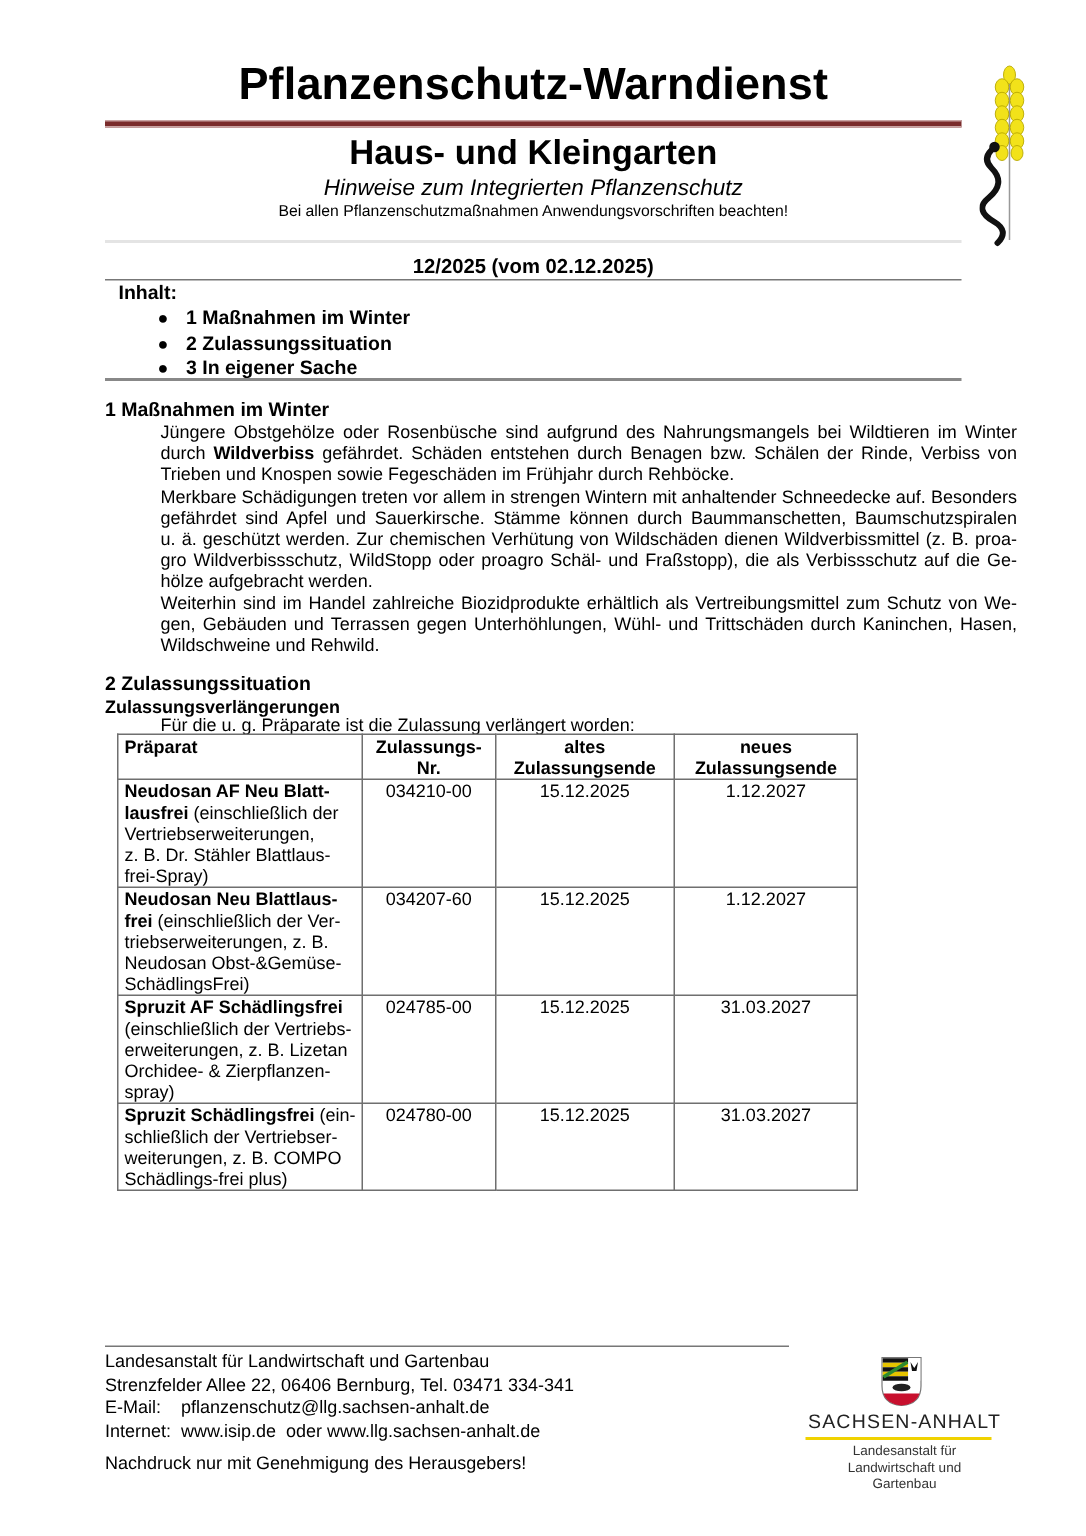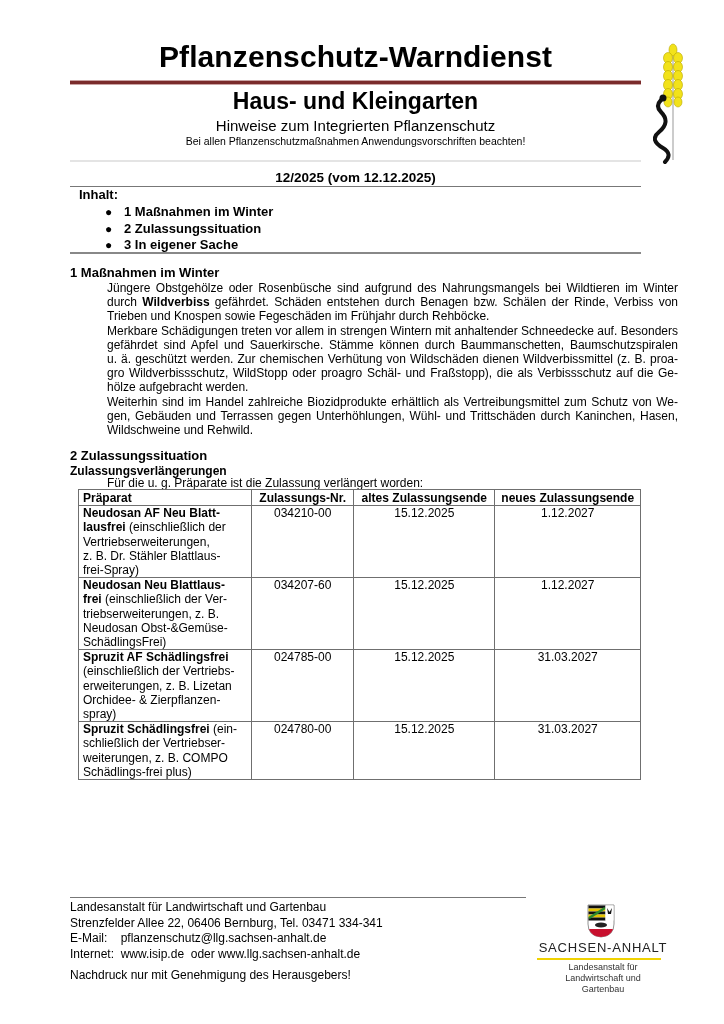--- a/index.html
+++ b/index.html
@@ -8,21 +8,21 @@
   .page { position: absolute; left: 3px; top: 0; width: 724px; height: 1024px; padding-left: 18px; }
 
   
   .title { position: absolute; left: 67px; width: 571px; top: 40px; text-align: center;
            font-weight: bold; font-size: 30px; line-height: 34px; letter-spacing: 0.1px; }
   .title-rule { position: absolute; left: 67px; width: 571px; top: 80px; height: 5px;
                 background: #7a2b2b; border-top: 1px solid #c9a3a3; border-bottom: 1px solid #c9a3a3; box-sizing: border-box; }
   .subtitle { position: absolute; left: 67px; width: 571px; top: 88px; text-align: center;
               font-weight: bold; font-size: 23px; line-height: 26px; }
   .tagline { position: absolute; left: 67px; width: 571px; top: 117px; text-align: center;
-             font-size: 15px; line-height: 17px; }
+             font-size: 15px; line-height: 17px; font-style: italic; }
   .notice { position: absolute; left: 67px; width: 571px; top: 135px; text-align: center;
             font-size: 10.5px; line-height: 13px; }
   .logo-wheat { position: absolute; left: 650px; top: 40px; width: 40px; height: 125px; }
 
   .light-rule { position: absolute; left: 67px; width: 571px; top: 160px; height: 2px; background: #e4e4e4; }
   .issue { position: absolute; left: 67px; width: 571px; top: 170px; text-align: center;
            font-weight: bold; font-size: 13.5px; line-height: 16px; }
   .rule { position: absolute; left: 67px; width: 571px; height: 1px; background: #777; }
 
   .toc-label { position: absolute; left: 76px; top: 187px; font-weight: bold; font-size: 13px; line-height: 16px; }
@@ -31,21 +31,21 @@
   .toc-list li .bullet { position: absolute; left: 2px; top: 0; font-size: 12px; }
 
   
   .h2 { position: absolute; left: 67px; font-weight: bold; font-size: 13px; line-height: 16px; }
   .h3 { position: absolute; left: 67px; font-weight: bold; font-size: 12px; line-height: 14px; }
   .para { position: absolute; left: 67px; width: 571px; font-size: 12px; line-height: 14.2px; text-align: justify; margin-left: 37px; }
   .para .line { display: block; text-align: justify; text-align-last: justify; white-space: nowrap; }
   .para .line.last { text-align-last: left; }
 
   
-  table.approvals { position: absolute; left: 75px; top: 489px; width: 563px; border-collapse: collapse;
+  table.approvals { position: absolute; left: 75px; top: 489px; width: 494px; border-collapse: collapse;
                     font-size: 12px; line-height: 14.2px; }
   table.approvals th, table.approvals td { border: 1px solid #6f6f6f; vertical-align: top; padding: 0 4px; }
   table.approvals th { font-weight: bold; padding-top: 1px; padding-bottom: 0; }
   table.approvals th.c1 { text-align: left; }
   table.approvals td.c1 { text-align: left; }
   table.approvals td.c2, table.approvals td.c3, table.approvals td.c4 { text-align: center; }
   .col1 { width: 163px; } .col2 { width: 96px; } .col3 { width: 133px; } .col4 { width: 137px; }
   .prod-name { font-weight: bold; }
   .cellline { display: block; white-space: nowrap; }
 
@@ -90,21 +90,21 @@
           <ellipse cx="25" cy="54" rx="4.5" ry="5.5"></ellipse>
         <ellipse cx="15" cy="62" rx="4" ry="5"></ellipse>
           <ellipse cx="25" cy="62" rx="4" ry="5"></ellipse>
       </g>
       <path d="M8 60 q-6 6 0 12 q10 10 -2 20 q-10 8 4 16 q10 6 2 14" fill="none" stroke="#111" stroke-width="4" stroke-linecap="round"></path>
       <circle cx="10" cy="58" r="3.5" fill="#111"></circle>
     </svg>
   </div>
 
   <div class="light-rule"></div>
-  <div class="issue">12/2025 (vom 12.12.2025)</div>
+  <div class="issue">12/2025 (vom 02.12.2025)</div>
   <div class="rule" style="top:186px"></div>
 
   <div class="toc-label">Inhalt:</div>
   <ul class="toc-list">
     <li><span class="bullet">●</span><span>1 Maßnahmen im Winter</span></li>
     <li><span class="bullet">●</span><span>2 Zulassungssituation</span></li>
     <li><span class="bullet">●</span><span>3 In eigener Sache</span></li>
   </ul>
   <div class="rule" style="top:252px; background:#888; height:2px"></div>
 

